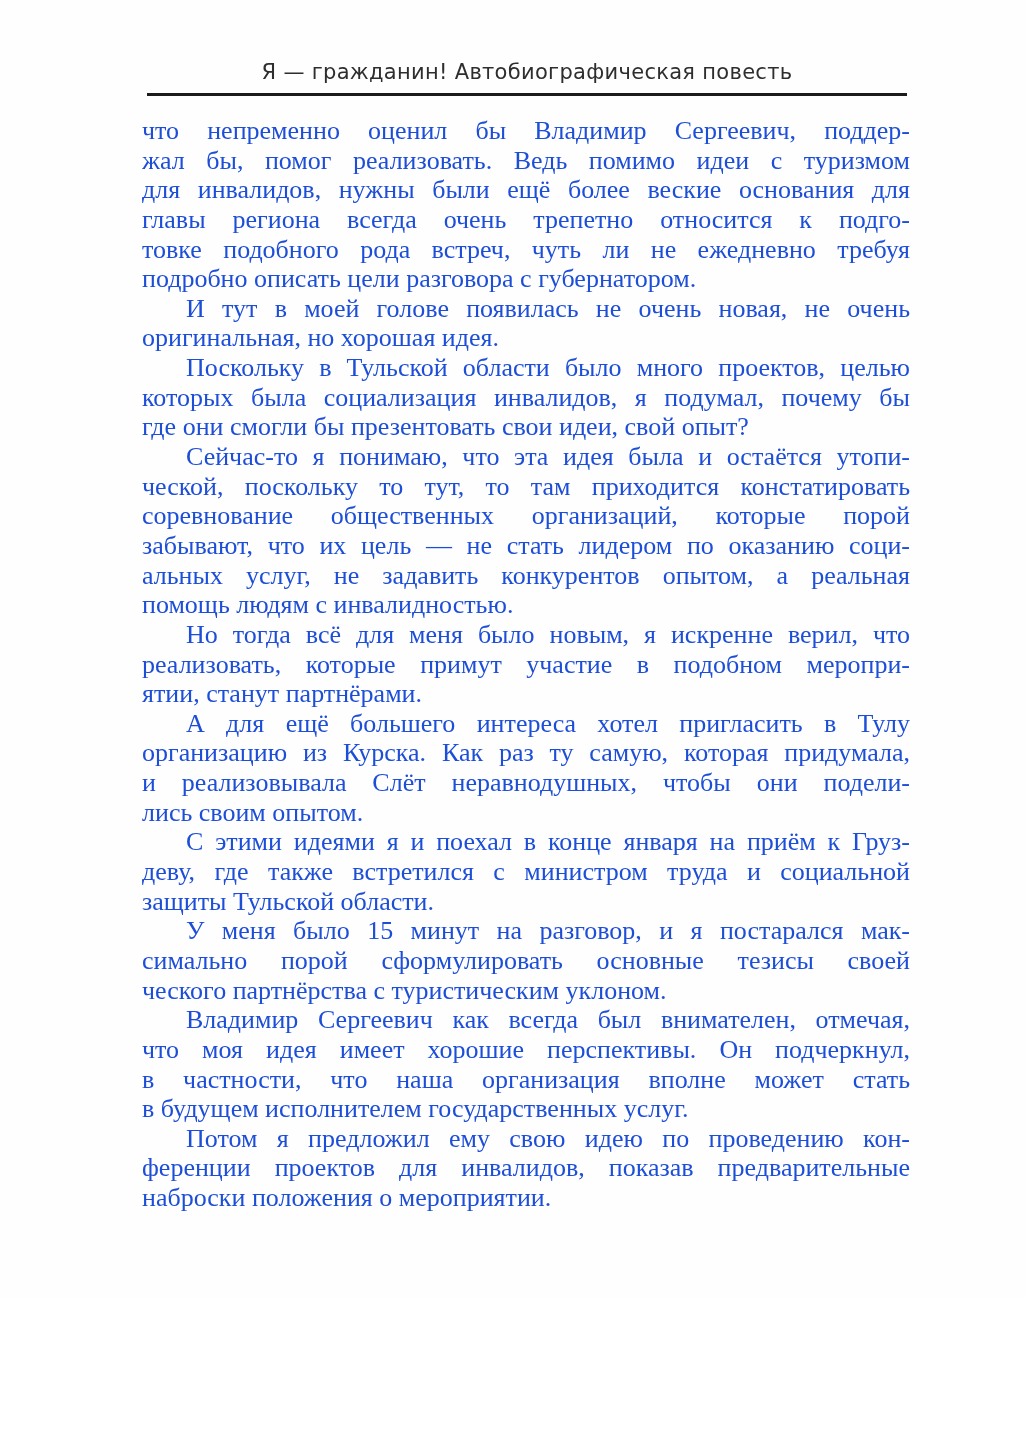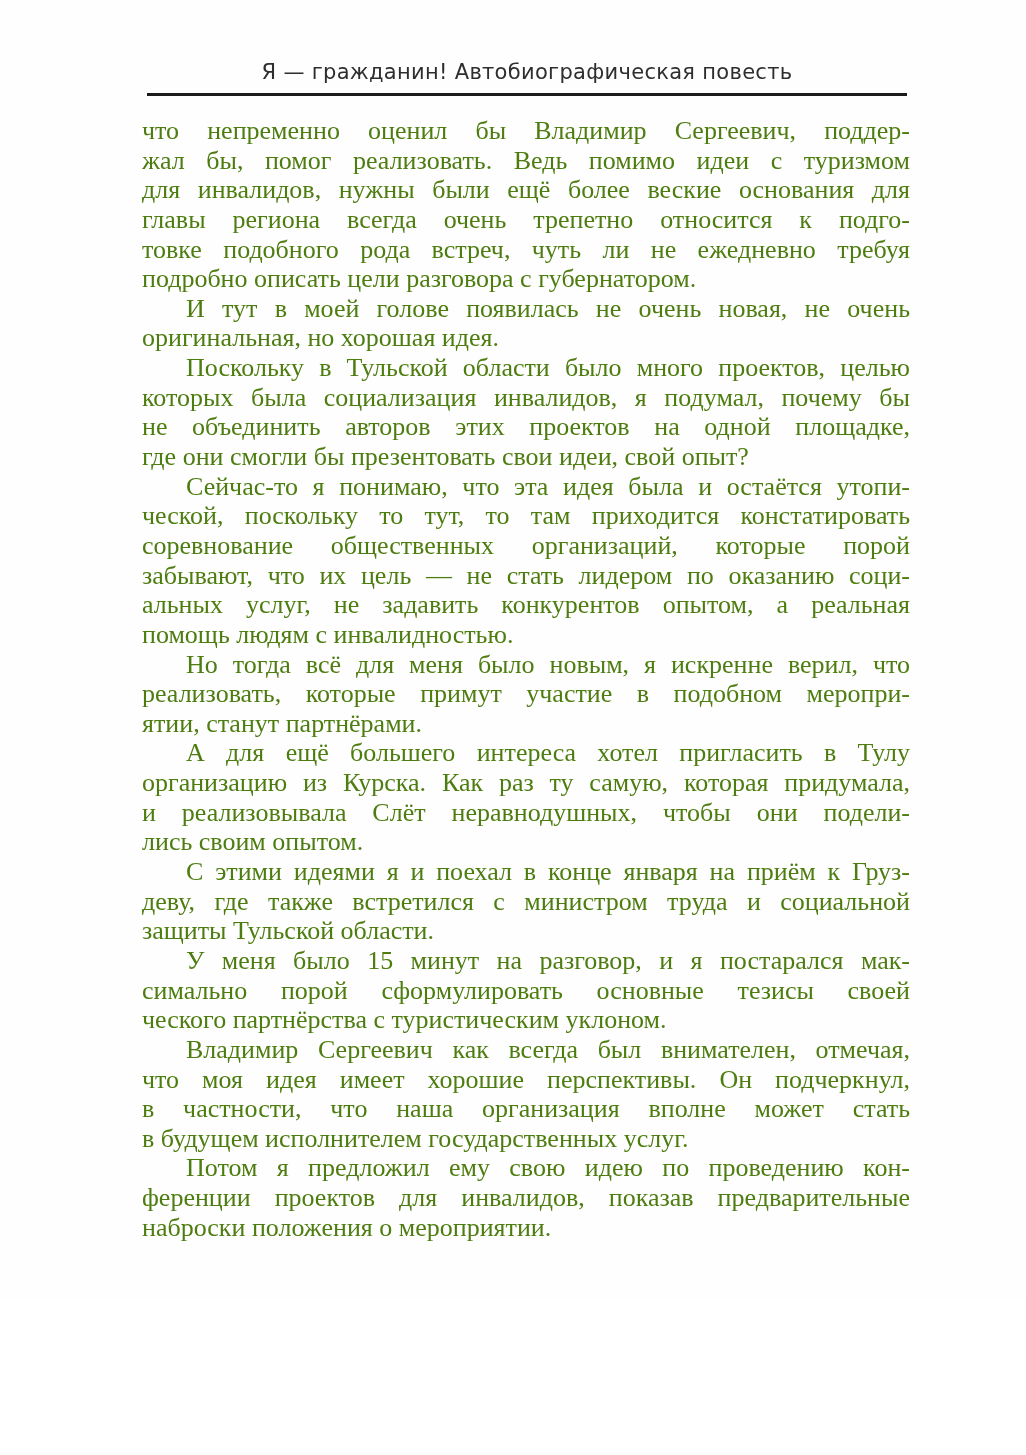--- a/index.html
+++ b/index.html
@@ -36,21 +36,21 @@
     width: 760px;
     height: 3px;
     background: #1b1b1b;
   }
   .body-text {
     position: absolute;
     top: 116px;
     left: 142px;
     width: 768px;
     font-size: 26px;
-    color: #4d7c0f;
+    color: #1d4ed8;
   }
   .line {
     height: 29.65px;
     line-height: 29.65px;
     text-align: justify;
     text-align-last: justify;
     overflow: hidden;
     white-space: nowrap;
   }
   .line.last {
@@ -79,21 +79,20 @@
       <div class="line">что непременно оценил бы Владимир Сергеевич, поддер-</div>
       <div class="line">жал бы, помог реализовать. Ведь помимо идеи с туризмом</div>
       <div class="line">для инвалидов, нужны были ещё более веские основания для</div>
       <div class="line">главы региона всегда очень трепетно относится к подго-</div>
       <div class="line">товке подобного рода встреч, чуть ли не ежедневно требуя</div>
       <div class="line last">подробно описать цели разговора с губернатором.</div>
       <div class="line indent">И тут в моей голове появилась не очень новая, не очень</div>
       <div class="line last">оригинальная, но хорошая идея.</div>
       <div class="line indent">Поскольку в Тульской области было много проектов, целью</div>
       <div class="line">которых была социализация инвалидов, я подумал, почему бы</div>
-      <div class="line">не объединить авторов этих проектов на одной площадке,</div>
       <div class="line last">где они смогли бы презентовать свои идеи, свой опыт?</div>
       <div class="line indent">Сейчас-то я понимаю, что эта идея была и остаётся утопи-</div>
       <div class="line">ческой, поскольку то тут, то там приходится констатировать</div>
       <div class="line">соревнование общественных организаций, которые порой</div>
       <div class="line">забывают, что их цель — не стать лидером по оказанию соци-</div>
       <div class="line">альных услуг, не задавить конкурентов опытом, а реальная</div>
       <div class="line last">помощь людям с инвалидностью.</div>
       <div class="line indent">Но тогда всё для меня было новым, я искренне верил, что</div>
       <div class="line">реализовать, которые примут участие в подобном меропри-</div>
       <div class="line last">ятии, станут партнёрами.</div>

